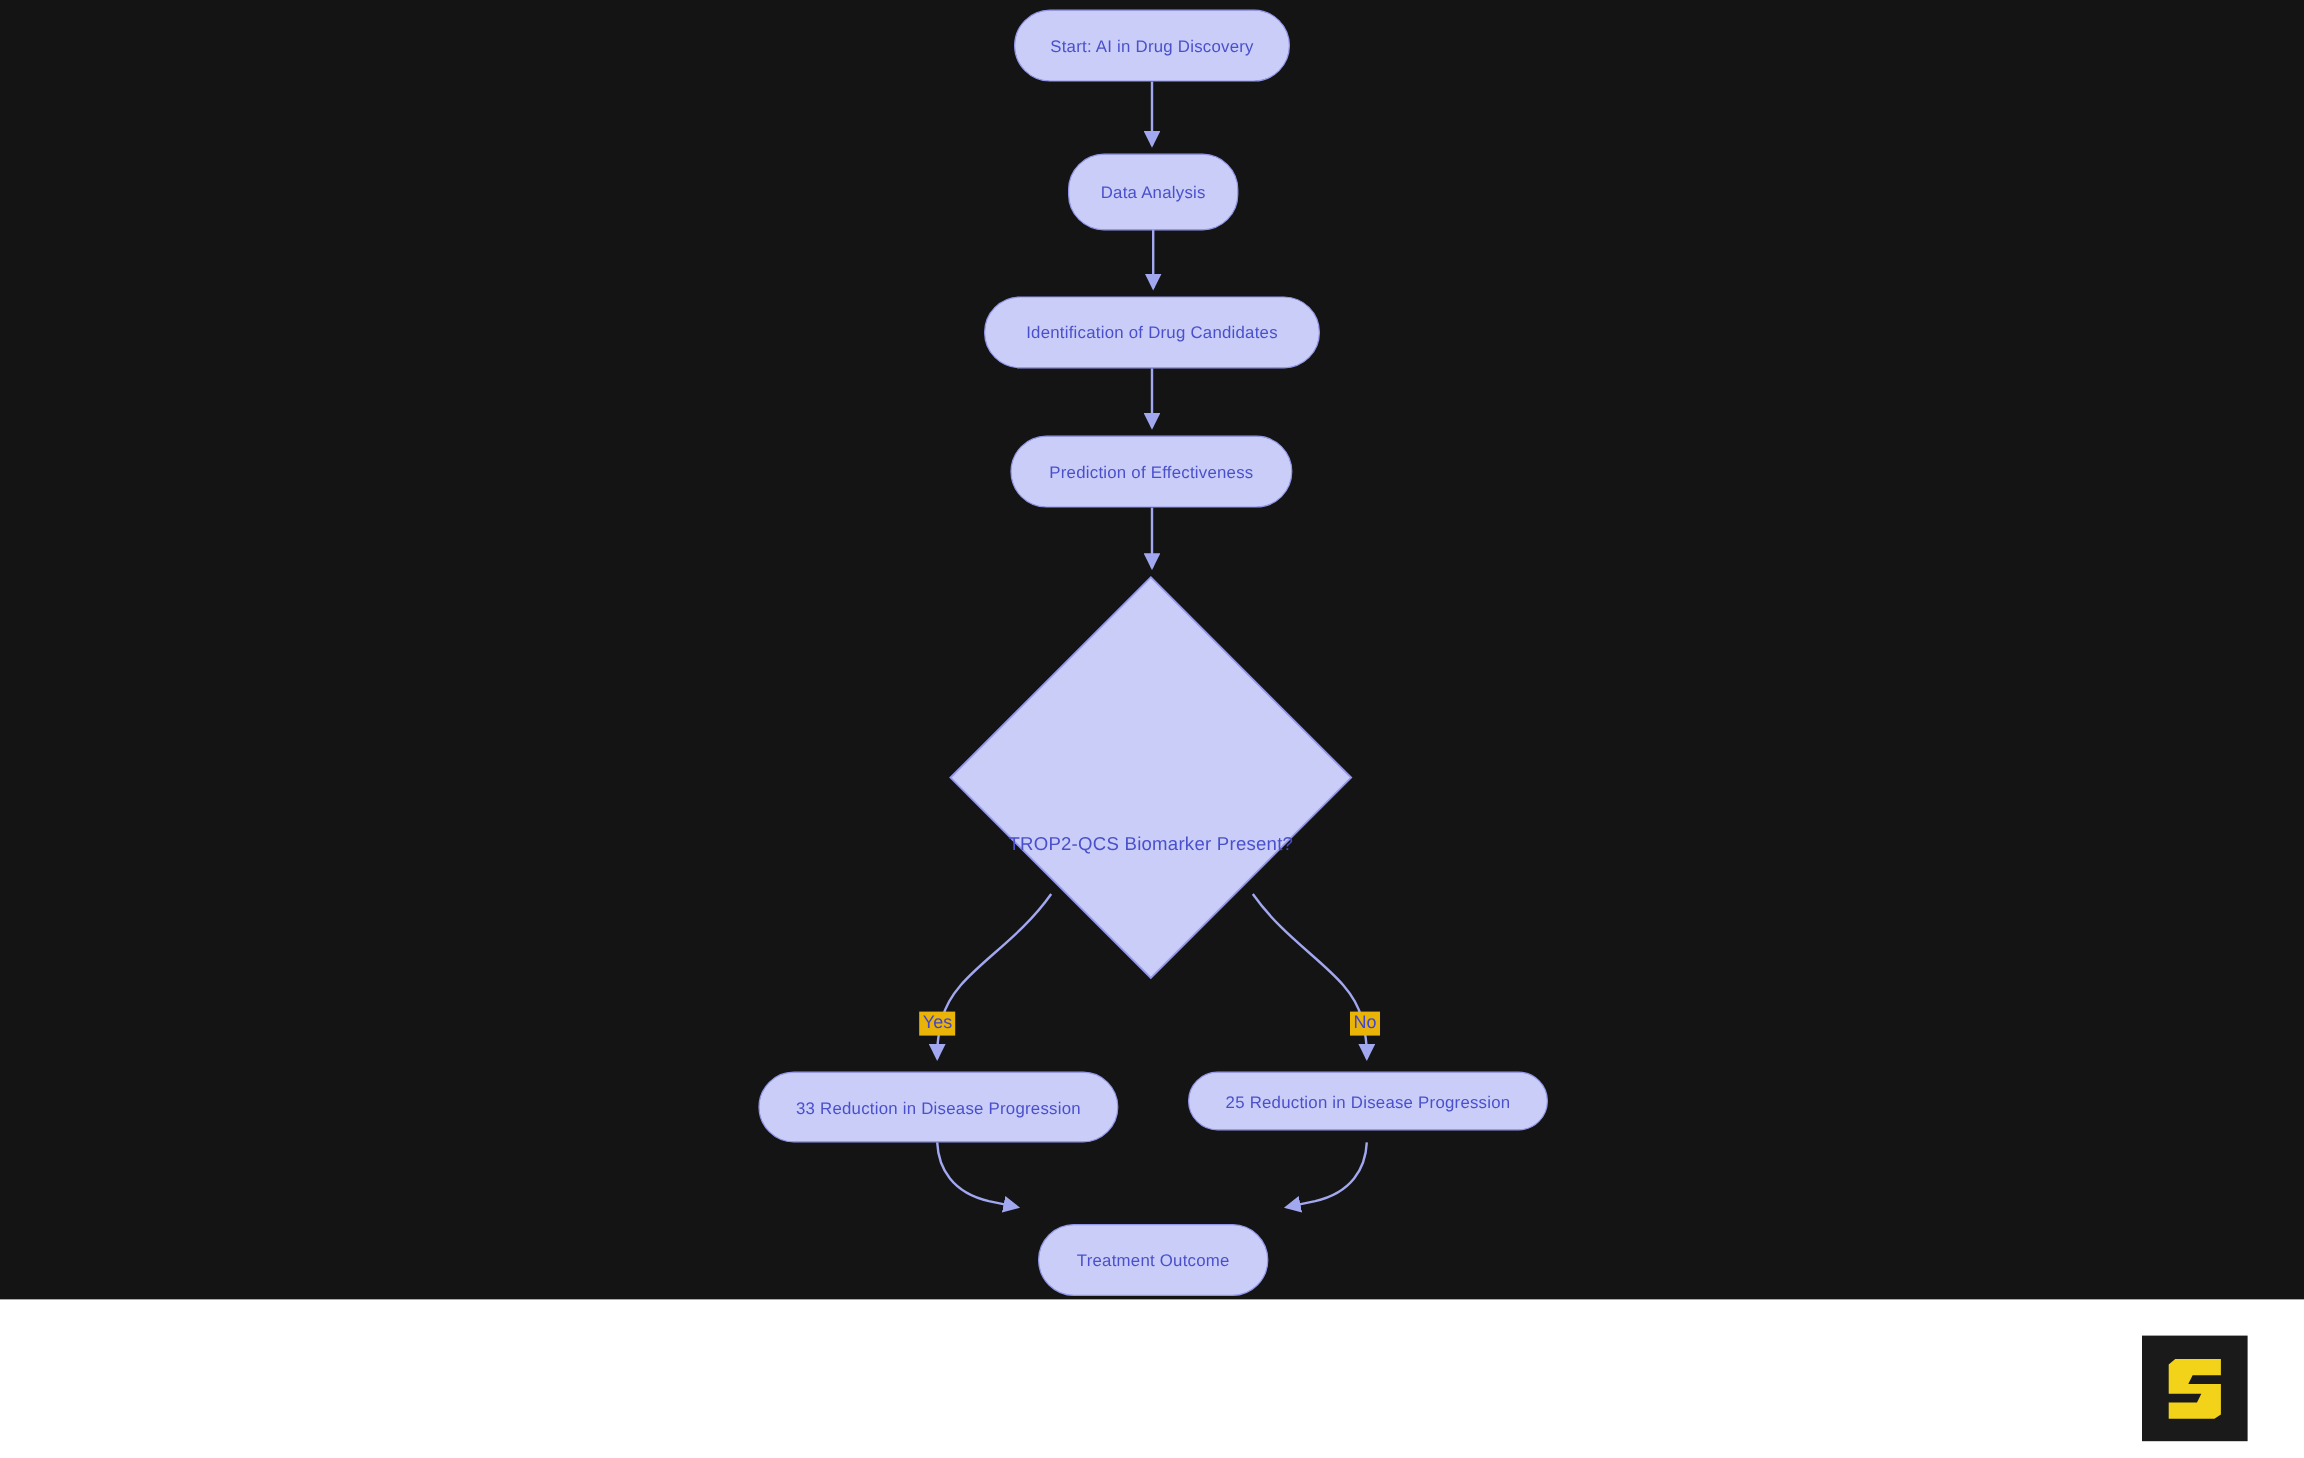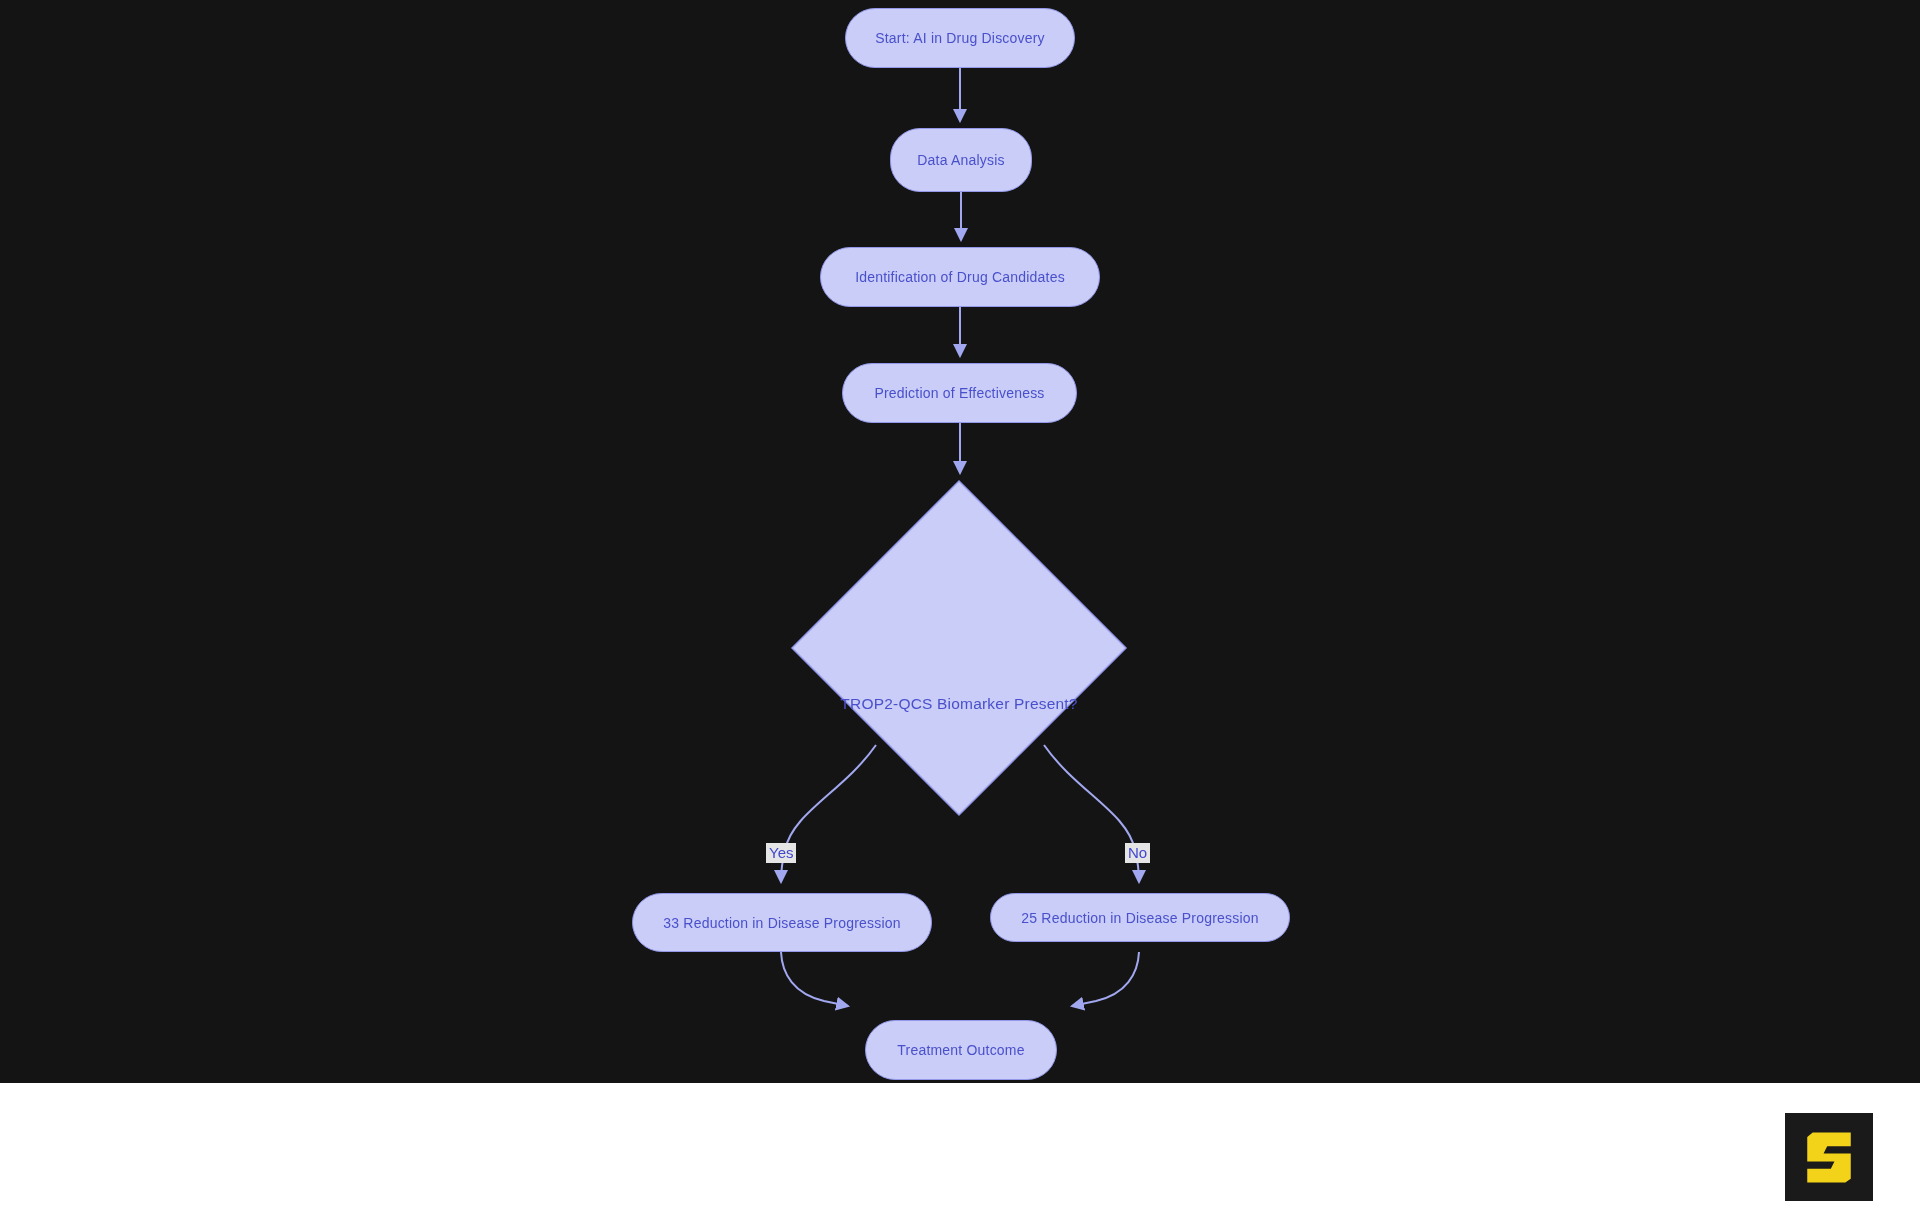--- a/index.html
+++ b/index.html
@@ -30,21 +30,21 @@
   .stadium{border-radius:30px;}
   .diamond-label{
     position:absolute;
     color:#4a50cb;
     font-size:15.5px;
     letter-spacing:.2px;
     text-align:center;
   }
   .edge-label{
     position:absolute;
-    background:#e5e5e5;
+    background:#eab308;
     color:#4046cf;
     font-size:15px;
     line-height:20px;
     padding:0 3px;
     text-align:center;
   }
   .footer{
     position:absolute;left:0;top:1083px;
     width:1920px;height:132px;
     background:#ffffff;

